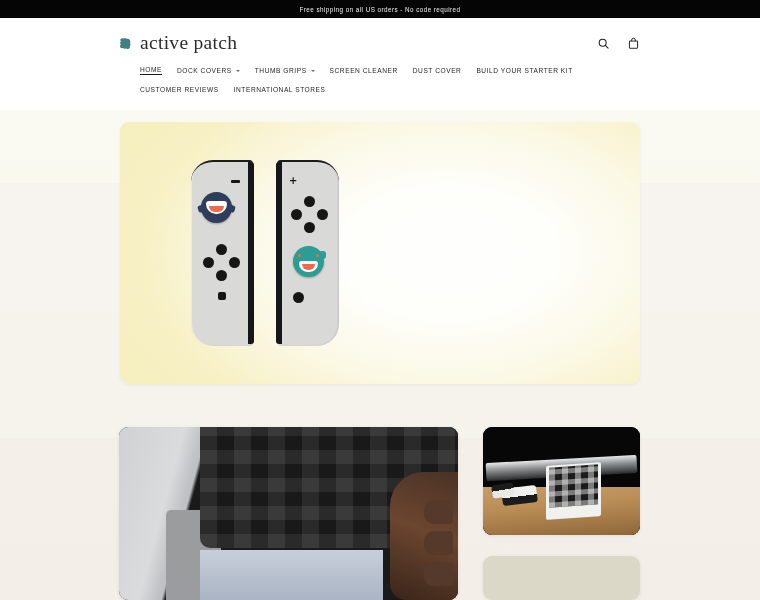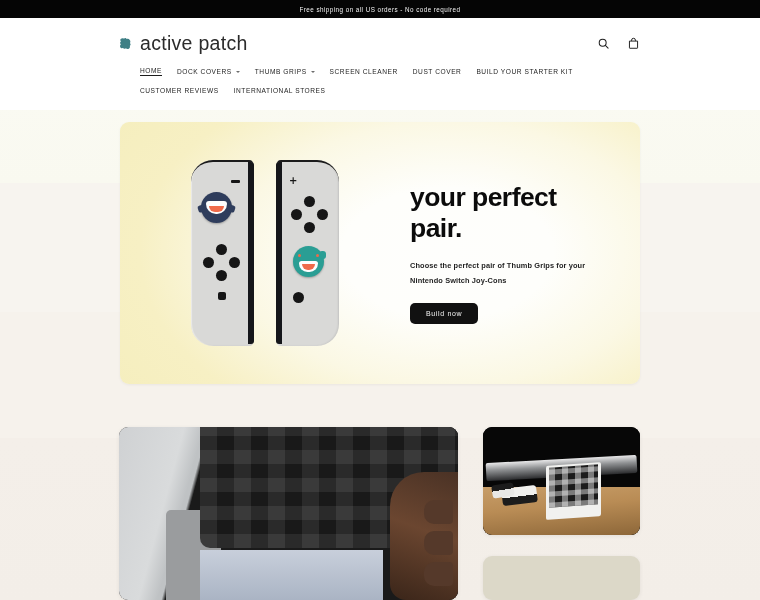--- a/index.html
+++ b/index.html
@@ -36,21 +36,21 @@
     position:relative; height:92px; background:#ffffff;
     padding:0 22px;
   }
   .header-top {
     display:flex; align-items:center; justify-content:space-between;
     padding:14px 0 0 0;
   }
   .brand { display:flex; align-items:center; gap:7px; padding-left:96px; }
   .brand-mark { width:15px; height:15px; position:relative; display:block; }
   .brand-name {
-    font-family:Liberation Sans, sans-serif;
+    font-family:Liberation Serif, serif;
     font-size:19.5px; color:#2b2b2b; letter-spacing:.3px;
   }
   .header-actions { display:flex; align-items:center; gap:13px; padding-right:96px; }
   .icon-btn {
     width:17px; height:17px; display:flex; align-items:center;
     justify-content:center; background:none; border:none; cursor:pointer;
   }
 
   
   .nav {
@@ -333,26 +333,20 @@
             <div class="grip-eye" style="left:5px;"></div>
             <div class="grip-eye" style="right:5px;"></div>
             <div class="grip-face" style="width:19px; height:11px; margin-top:9px;">
               <div class="grip-mouth"></div>
             </div>
           </div>
           <div class="dot" style="left:16px; top:132px; width:11px; height:11px;"></div>
         </div>
       </div>
 
-      <div class="hero-copy">
-        <h1 class="hero-title">your perfect
-pair.</h1>
-        <p class="hero-sub">Choose the perfect pair of Thumb Grips for your Nintendo Switch Joy-Cons</p>
-        <button class="hero-btn">Build now</button>
-      </div>
     </div>
   </section>
 
   <div class="card card-main">
     <div class="photo-dock">
       <div class="dock-front"></div>
       <div class="dock-screen"></div>
       <div class="plaid"></div>
       <div class="hand">
         <div class="hand-f" style="top:22%;"></div>

